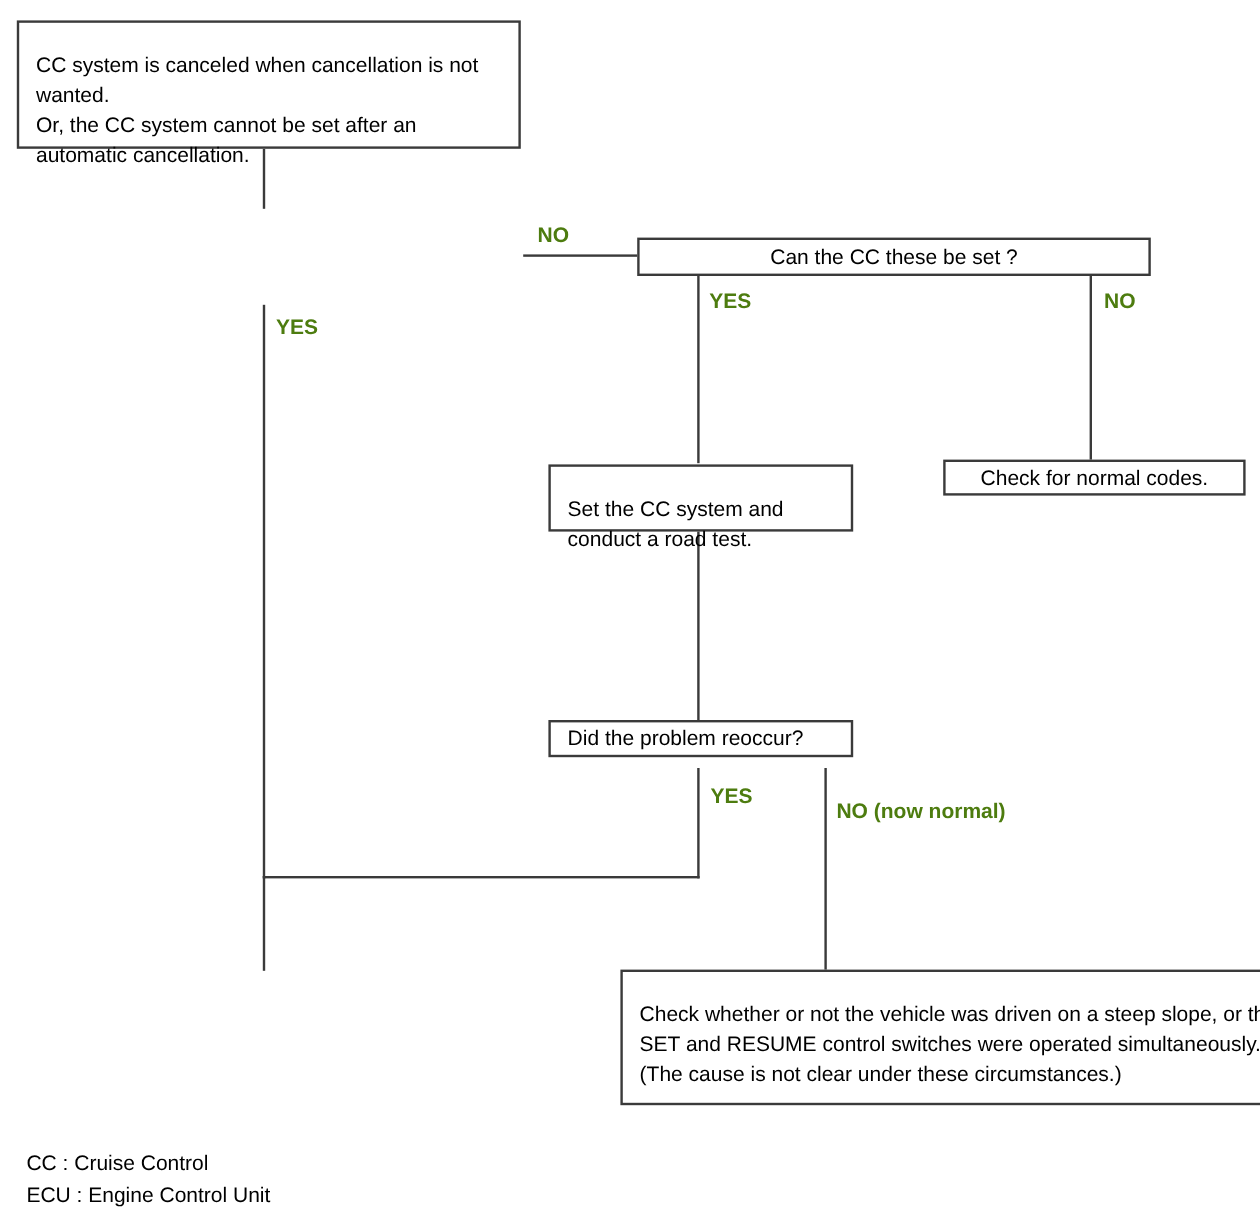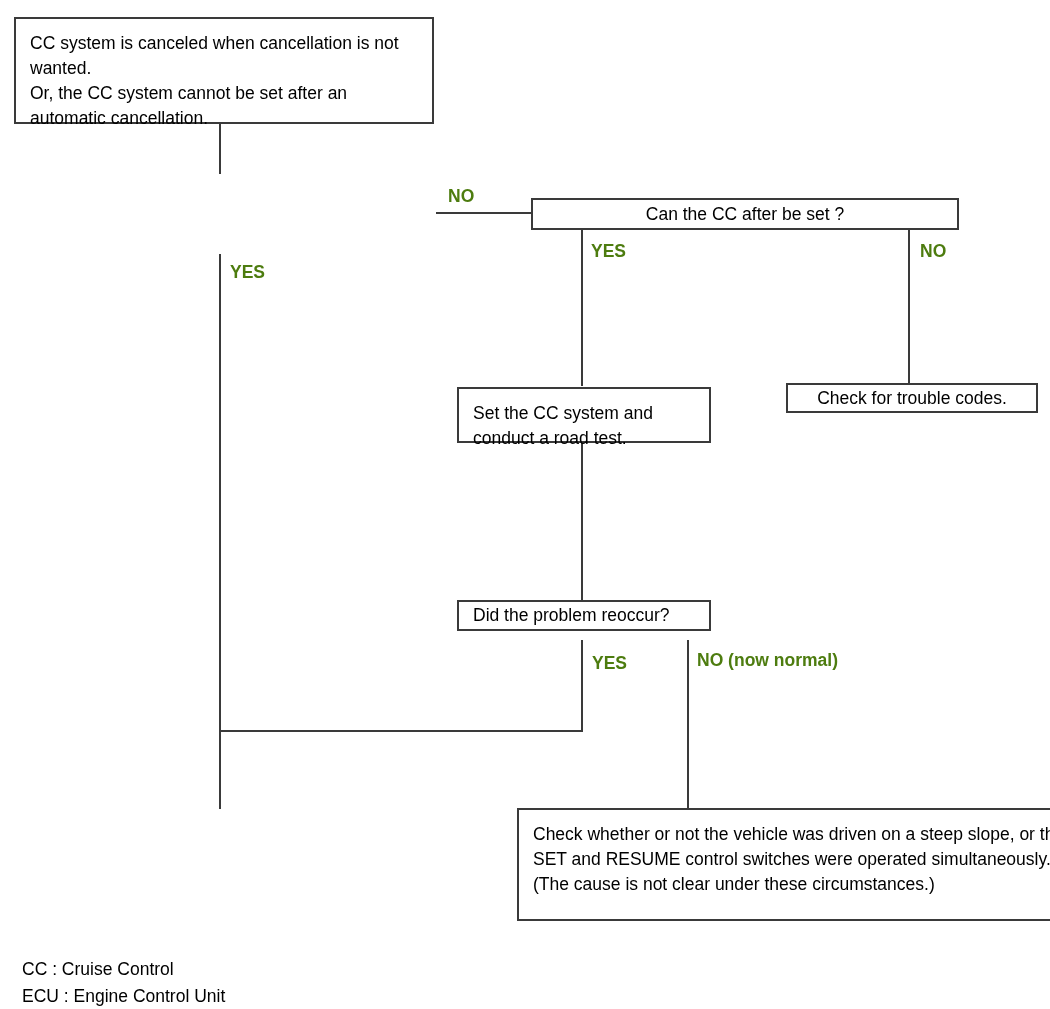--- a/index.html
+++ b/index.html
@@ -24,21 +24,21 @@
     box-sizing: border-box;
     border: 2px solid #3a3a3a;
     background: #ffffff;
     font-size: 17.5px;
     line-height: 25px;
     color: #000000;
     white-space: pre-line;
     z-index: 2;
   }
   .node.pad {
-    padding: 12px 10px 6px 14px;
+    padding: 23px 10px 6px 14px;
   }
   .node.center {
     text-align: center;
     display: flex;
     align-items: center;
     justify-content: center;
     padding: 0 8px;
   }
   .conn {
     position: absolute;
@@ -87,39 +87,39 @@
   <div class="conn h" style="left:219px; top:730px; width:364px;"></div>
 
   <div class="conn v" style="left:219px; top:730px; height:79px;"></div>
 
   <div class="conn v" style="left:687px; top:640px; height:169px;"></div>
 
   <div class="node pad" style="left:14px; top:17px; width:420px; height:107px;">CC system is canceled when cancellation is not wanted.
 Or, the CC system cannot be set after an automatic cancellation.</div>
 
 
-  <div class="node center" style="left:531px; top:198px; width:428px; height:32px;">Can the CC after be set ?</div>
+  <div class="node center" style="left:531px; top:198px; width:428px; height:32px;">Can the CC these be set ?</div>
 
   <div class="node pad" style="left:457px; top:387px; width:254px; height:56px;">Set the CC system and conduct a road test.</div>
 
-  <div class="node center" style="left:786px; top:383px; width:252px; height:30px;">Check for trouble codes.</div>
+  <div class="node center" style="left:786px; top:383px; width:252px; height:30px;">Check for normal codes.</div>
 
   <div class="node center" style="left:457px; top:600px; width:254px; height:31px; justify-content:flex-start; padding-left:14px;">Did the problem reoccur?</div>
 
 
   <div class="node pad" style="left:517px; top:808px; width:564px; height:113px;">Check whether or not the vehicle was driven on a steep slope, or the SET and RESUME control switches were operated simultaneously. (The cause is not clear under these circumstances.)</div>
 
   <div class="edge-label" style="left:448px; top:186px;">NO</div>
 
   <div class="edge-label" style="left:230px; top:262px;">YES</div>
 
   <div class="edge-label" style="left:591px; top:241px;">YES</div>
 
   <div class="edge-label" style="left:920px; top:241px;">NO</div>
 
   <div class="edge-label" style="left:592px; top:653px;">YES</div>
 
-  <div class="edge-label" style="left:697px; top:650px;">NO (now normal)</div>
+  <div class="edge-label" style="left:697px; top:666px;">NO (now normal)</div>
 
   <div class="legend" style="left:22px; top:940px;">CC : Cruise Control
 ECU : Engine Control Unit</div>
 
 </div>
 
 </body></html>

